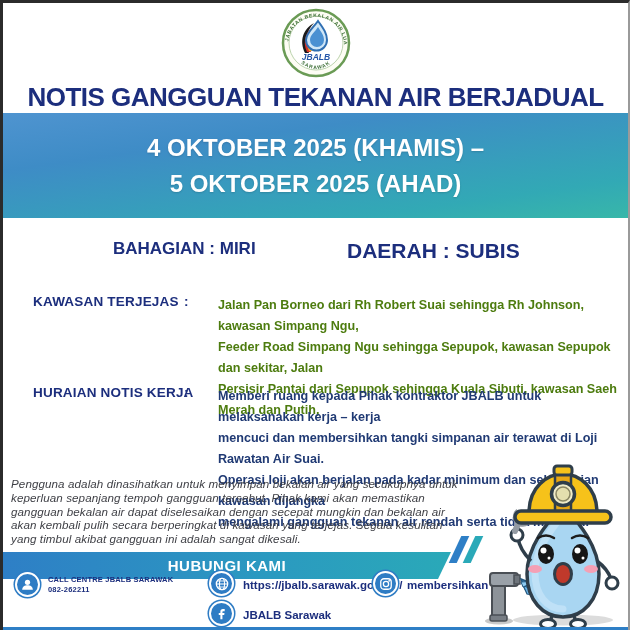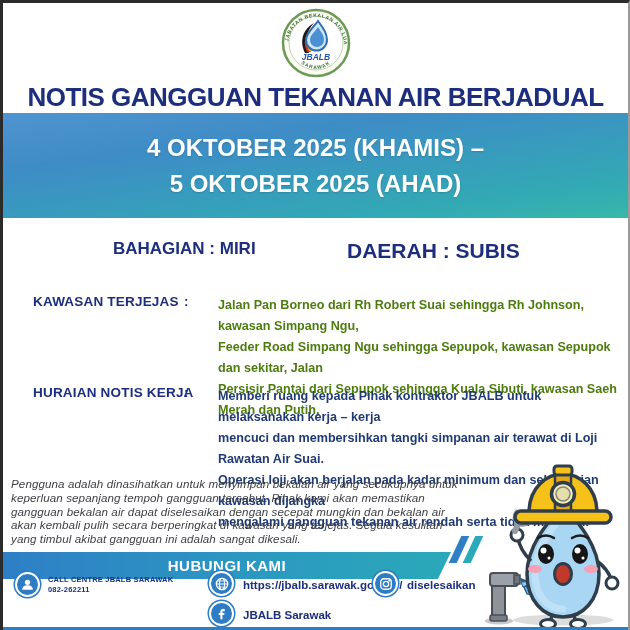--- a/index.html
+++ b/index.html
@@ -148,21 +148,21 @@
   </div>
   <div class="website-text">https://jbalb.sarawak.gov.my/</div>
 
   <div class="fi" style="left:370px;top:568px;">
     <svg width="14" height="14" viewBox="0 0 24 24">
       <rect x="3" y="3" width="18" height="18" rx="5.5" fill="none" stroke="#fff" stroke-width="2.2"></rect>
       <circle cx="12" cy="12" r="4.5" fill="none" stroke="#fff" stroke-width="2.2"></circle>
       <circle cx="17.4" cy="6.6" r="1.6" fill="#fff"></circle>
     </svg>
   </div>
-  <div class="insta-text">diselesaikan</div>
+  <div class="insta-text">membersihkan</div>
 
   <div class="fi" style="left:206px;top:598px;">
     <svg width="15" height="15" viewBox="0 0 24 24">
       <path d="M14.5 8.2h2.6V4.8h-2.9c-2.6 0-4 1.7-4 4.1v2.1H7.6v3.2h2.6v7h3.3v-7h2.8l.5-3.2h-3.3V9.2c0-.7.4-1 1-1z" fill="#fff"></path>
     </svg>
   </div>
   <div class="fb-text">JBALB Sarawak</div>
 
   <div class="mascot">
     <svg width="150" height="168" viewBox="0 0 150 168">

